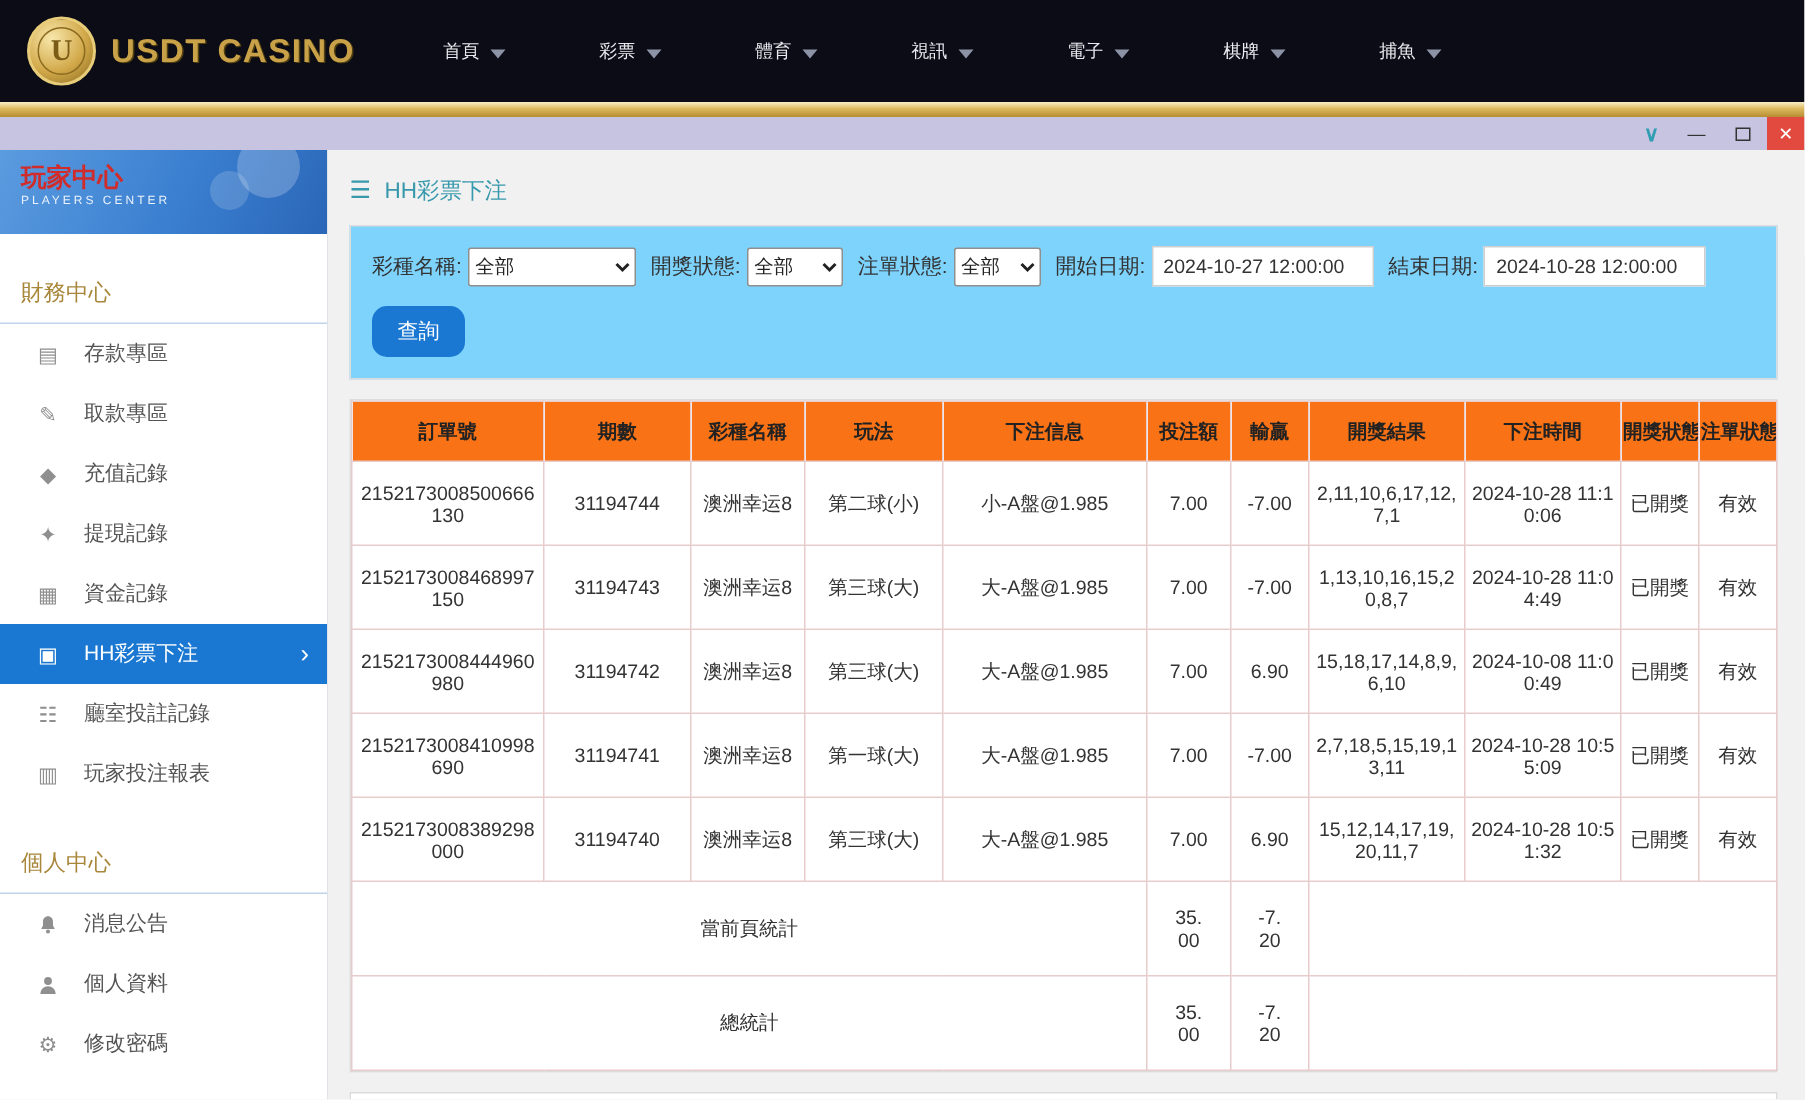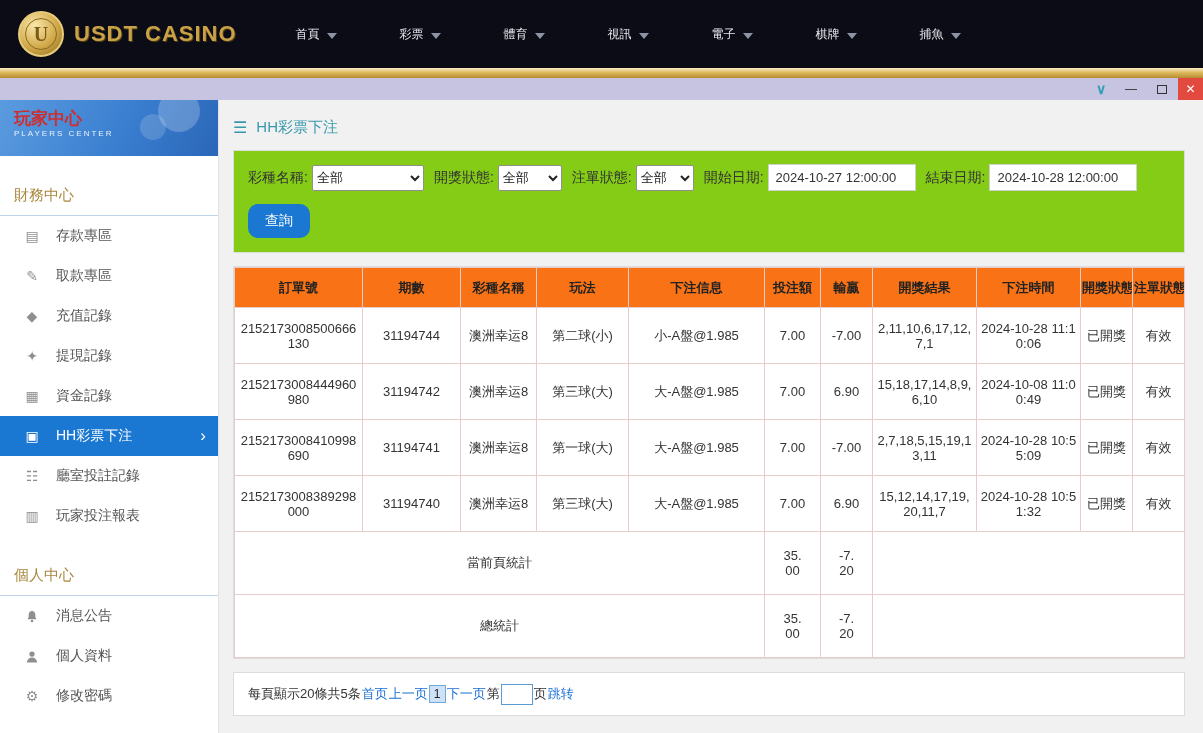--- a/index.html
+++ b/index.html
@@ -54,21 +54,21 @@
   .sb-item.active { background: #1a78d2; color: #fff; }
   .sb-item.active .ic { color: #fff; }
   .sb-item.active .arrow { position: absolute; right: 12px; color: #fff; font-size: 17px; }
 
   
   .main { flex: 1; background: #f1f1f1; padding: 12px 18px 0 14px; overflow: hidden; }
   .breadcrumb { display: flex; align-items: center; gap: 9px; color: #3899ad; font-size: 15px;
           height: 30px; margin-bottom: 8px; }
   .hamburger { font-size: 16px; color: #3899ad; cursor: pointer; }
 
-  .filter-panel { background: #84cc16; border: 1px solid #dcdcdc; padding: 13px 14px 14px; margin-bottom: 13px; }
+  .filter-panel { background: #7dd3fc; border: 1px solid #dcdcdc; padding: 13px 14px 14px; margin-bottom: 13px; }
   .filter-row { display: flex; align-items: center; font-size: 14px; color: #333; white-space: nowrap; }
   .filter-row .flabel { margin-right: 4px; }
   .filter-row .gap { width: 10px; flex: none; }
   select { height: 26px; border: 1px solid #8f8f8f; background: #fff; font-size: 13px; color: #222;
           border-radius: 2px; }
   .sel-wide { width: 112px; }
   .sel-mid { width: 64px; }
   .sel-small { width: 58px; }
   .date-input { height: 27px; width: 148px; border: 1px solid #cfcfcf; padding: 3px 7px; font-size: 13px;
           color: #333; }
@@ -290,20 +290,33 @@
             <td>第二球(小)</td>
             <td>小-A盤@1.985</td>
             <td>7.00</td>
             <td>-7.00</td>
             <td>2,11,10,6,17,12,7,1</td>
             <td>2024-10-28 11:10:06</td>
             <td>已開獎</td>
             <td>有效</td>
           </tr>
           <tr class="data-row">
+            <td>2152173008468997150</td>
+            <td>31194743</td>
+            <td>澳洲幸运8</td>
+            <td>第三球(大)</td>
+            <td>大-A盤@1.985</td>
+            <td>7.00</td>
+            <td>-7.00</td>
+            <td>1,13,10,16,15,20,8,7</td>
+            <td>2024-10-28 11:04:49</td>
+            <td>已開獎</td>
+            <td>有效</td>
+          </tr>
+          <tr class="data-row">
             <td>2152173008444960980</td>
             <td>31194742</td>
             <td>澳洲幸运8</td>
             <td>第三球(大)</td>
             <td>大-A盤@1.985</td>
             <td>7.00</td>
             <td>6.90</td>
             <td>15,18,17,14,8,9,6,10</td>
             <td>2024-10-08 11:00:49</td>
             <td>已開獎</td>

